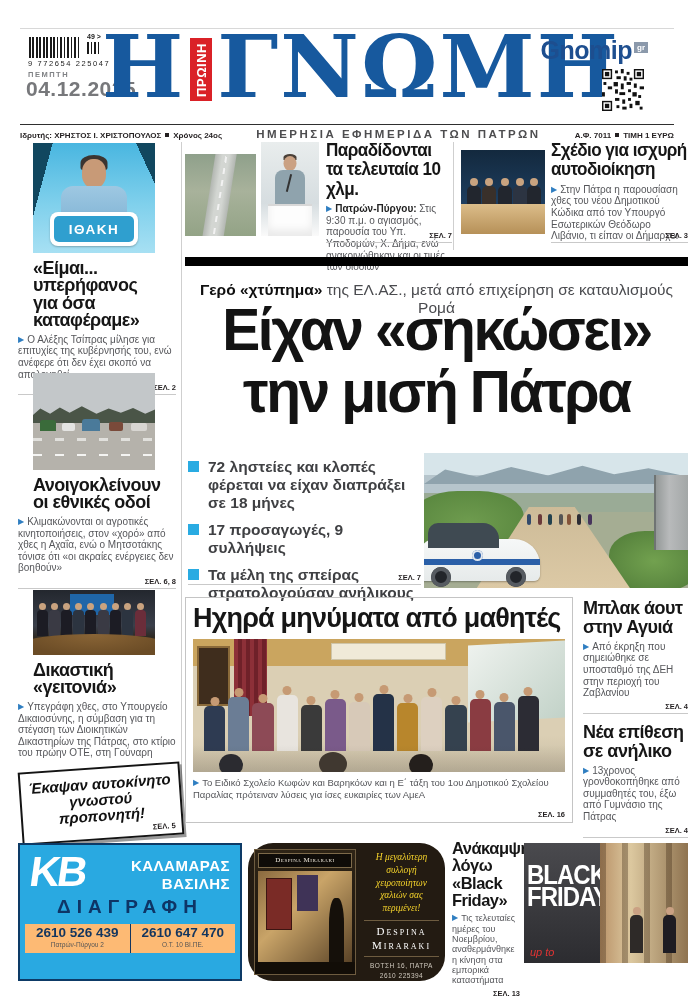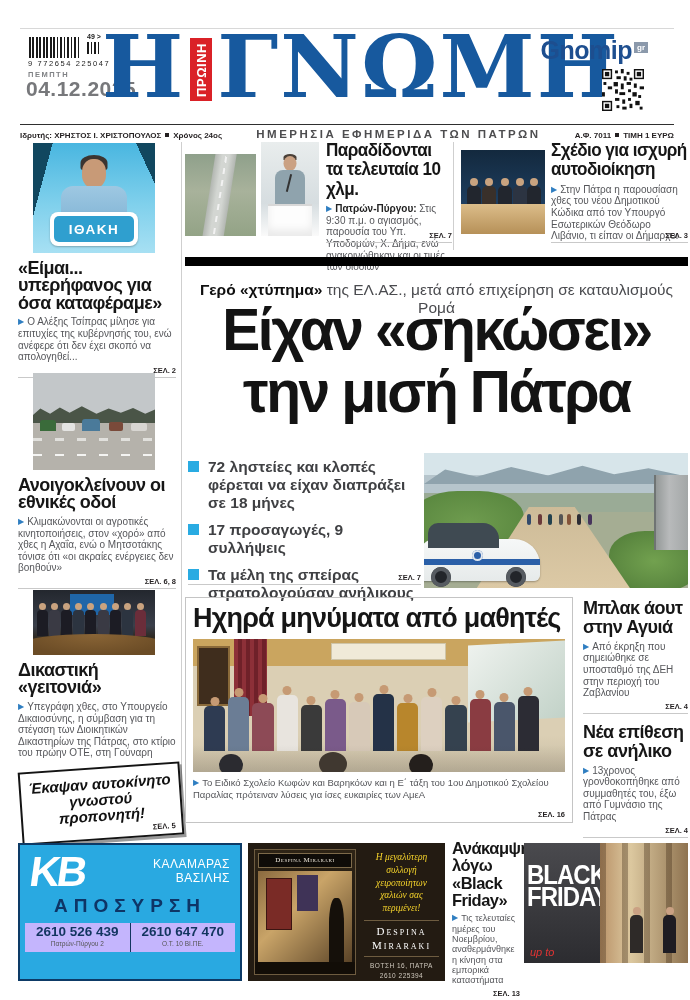--- a/index.html
+++ b/index.html
@@ -44,21 +44,21 @@
   .hrule{border-top:1px solid #c9c9c9;margin-top:2px;}
   .body{font-size:10px;line-height:1.16;color:#55565a;margin:4px 0 0;}
   h2,h3{margin:0;color:#161616;}
 
   .vrule-left{position:absolute;left:181px;top:142px;height:690px;border-left:1px solid #cfcfcf;}
 
   
   .left-col{position:absolute;left:18px;top:140px;width:158px;height:700px;}
   .lstory{position:absolute;left:0;width:158px;}
   .lstory .photo{margin-left:15px;width:122px;}
-  .lstory h3{font-size:18px;line-height:0.97;font-weight:700;letter-spacing:-0.5px;margin:7px 0 4px;}
+  .lstory h3{font-size:18px;line-height:0.97;font-weight:700;letter-spacing:-0.5px;margin:7px 15px 4px;}
   .ls1{top:3px;} .ls1 .photo{height:110px;}
   .ls2{top:233px;} .ls2 .photo{height:97px;}
   .ls3{top:450px;} .ls3 .photo{height:65px;}
 
   .note-box{position:absolute;left:2px;top:627px;width:146px;background:#fff;border:2.5px solid #141414;
     transform:rotate(-4deg);padding:7px 6px 3px;box-shadow:2px 3px 0 rgba(0,0,0,0.4);}
   .note-box .txt{font-size:15px;font-weight:800;font-style:italic;text-align:center;line-height:1.08;color:#111;}
   .note-box .pageref{margin-top:1px;}
 
   
@@ -101,32 +101,32 @@
   
   .right-col{position:absolute;left:398px;top:459px;width:105px;}
   .right-col h3{font-size:18px;line-height:1.05;font-weight:700;letter-spacing:-0.5px;}
   .rstory2{margin-top:9px;}
 
   
   .ad-kal{position:absolute;left:18px;top:843px;width:224px;height:138px;box-sizing:border-box;
     background:#29a9e1;border:2px solid #0d3a66;}
   .kal-top{display:flex;padding:7px 10px 0;}
   .kb-logo{font-size:42px;font-weight:900;color:#fff;line-height:0.95;transform:skewX(-8deg);letter-spacing:-3px;}
-  .kal-names{flex:1;text-align:right;color:#fff;font-weight:400;font-size:12px;line-height:1.2;
+  .kal-names{flex:1;text-align:right;color:#fff;font-weight:700;font-size:15px;line-height:1.2;
     padding-top:5px;letter-spacing:0.5px;}
   .kal-mid{text-align:center;color:#0e3566;font-weight:800;font-size:19px;letter-spacing:6px;
     line-height:1.2;margin-top:3px;}
-  .kal-phones{margin:5px 5px 0;background:#c4b5fd;display:flex;height:29px;}
+  .kal-phones{margin:5px 5px 0;background:#fdba74;display:flex;height:29px;}
   .kal-cell{flex:1;text-align:center;padding-top:2px;}
   .kal-cell+.kal-cell{border-left:1px solid #12355f;}
   .kal-phone{font-size:13.5px;font-weight:800;color:#12355f;line-height:1.1;}
   .kal-sub{font-size:6.5px;color:#555;}
 
   .ad-mir{position:absolute;left:248px;top:843px;width:197px;height:138px;box-sizing:border-box;
-    background:#231b12;display:flex;padding:6px;}
+    background:#231b12;display:flex;padding:6px;border-radius:25px;}
   .mir-store{width:100px;position:relative;border:1px solid #6e5c40;background:linear-gradient(#2e2416,#17110b);flex:none;}
   .mir-sign{position:absolute;top:3px;left:3px;right:3px;height:13px;background:#0f0c08;border:1px solid #7d6a4a;
     color:#efe9dc;font-family:"Liberation Serif",serif;font-size:7px;text-align:center;
     letter-spacing:0.5px;line-height:13px;font-variant:small-caps;white-space:nowrap;overflow:hidden;}
   .mir-window{position:absolute;top:21px;left:3px;right:3px;bottom:12px;
     background:linear-gradient(135deg,#8a6a3f,#c9a468 40%,#5a4327);}
   .mir-rug1{position:absolute;left:8%;top:8%;width:26%;height:55%;background:#7a2b26;border:1px solid #3c1512;}
   .mir-rug2{position:absolute;left:42%;top:4%;width:22%;height:40%;background:#3f3357;}
   .mir-man{position:absolute;right:8%;bottom:0;width:16%;height:70%;background:#15100a;border-radius:40% 40% 0 0;}
   .mir-floor{position:absolute;left:0;right:0;bottom:0;height:12px;background:#120d07;}
@@ -549,21 +549,21 @@
 
   <div class="ad-kal">
     <div class="kal-top">
       <div class="kb-logo">ΚΒ</div>
       <div class="kal-names">
         <div>ΚΑΛΑΜΑΡΑΣ</div>
         <div>ΒΑΣΙΛΗΣ</div>
       </div>
     </div>
     <div class="kal-mid">
-      <div>ΑΠΟΣΥΡΣΗ</div>
+      <div>ΔΙΑΓΡΑΦΗ</div>
     </div>
     <div class="kal-phones">
       <div class="kal-cell">
         <div class="kal-phone">2610 526 439</div>
         <div class="kal-sub">Πατρών-Πύργου 2</div>
       </div>
       <div class="kal-cell">
         <div class="kal-phone">2610 647 470</div>
         <div class="kal-sub">Ο.Τ. 10 ΒΙ.ΠΕ.</div>
       </div>

